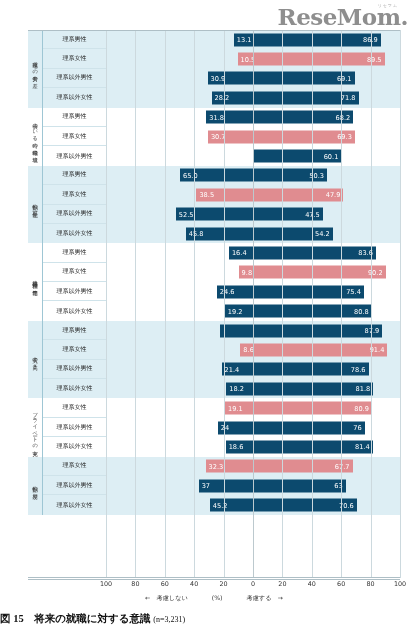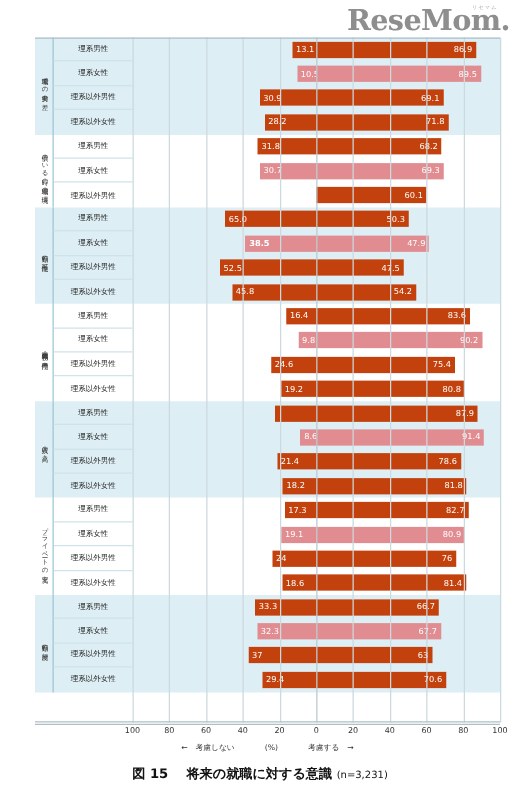--- a/index.html
+++ b/index.html
@@ -56,38 +56,38 @@
   .gridlines{position:absolute;left:78px;top:0;right:0;bottom:0;pointer-events:none;}
   .gridlines .gl{position:absolute;top:0;bottom:0;width:1px;background:#ccd9de;}
   .gridlines .gl.zero{background:#bcc9ce;}
 
   .barrow{position:absolute;left:0;top:50%;transform:translateY(-50%);
           height:13px;width:100%;}
   .seg{position:absolute;height:13px;top:0;box-sizing:border-box;
        display:flex;align-items:center;font-size:6.6px;color:#ffffff;}
   .seg.left{justify-content:flex-start;padding-left:3px;}
   .seg.right{justify-content:flex-end;padding-right:3px;}
-  .seg.gray{background:#c2410c;}
+  .seg.gray{background:#0c4a6e;}
   .seg.pink{background:#e08c90;}
 
   
   #axis{position:absolute;left:106px;top:580px;width:294px;height:12px;}
   #axis .tick{position:absolute;top:0;font-size:6.4px;color:#333;
               transform:translateX(-50%);}
   #axisline{position:absolute;left:28px;top:577px;width:372px;height:1px;background:#aebfc6;}
 
   #legendrow{position:absolute;left:28px;top:594px;width:372px;
              font-size:6.2px;color:#333;text-align:center;}
   #legendrow span{display:inline-block;}
   #legendrow .l1{margin-right:22px;}
   #legendrow .pct{margin-right:22px;}
 
   #caption{
-    position:absolute;left:0;top:612px;width:416px;text-align:center;
-    font-size:10.5px;color:#111;font-weight:bold;
+    position:absolute;left:0;top:612px;width:416px;
+    font-size:10.5px;color:#111;font-weight:bold;font-family:Liberation Serif, serif;
   }
   #caption .num{font-weight:normal;font-size:8px;}
   .outerline{position:absolute;left:28px;top:30px;width:372px;height:548px;
              border-top:1px solid #aebfc6;border-bottom:1px solid #aebfc6;
              pointer-events:none;}
 </style>
 </head>
 <body>
 
 <div id="logo">
@@ -185,21 +185,21 @@
               <div class="barrow">
                 <div class="seg left gray" style="width: 24.85%; right: 50%;">65.0</div>
                 <div class="seg right gray" style="width: 25.15%; left: 50%;">50.3</div>
               </div>
             </div>
           </div>
           <div class="row">
             <div class="slabel">理系女性</div>
             <div class="barzone">
               <div class="barrow">
-                <div class="seg left pink" style="width: 19.25%; right: 50%; font-weight: bold;">38.5</div>
+                <div class="seg left pink" style="width: 19.25%; right: 50%;">38.5</div>
                 <div class="seg right pink" style="width: 30.75%; left: 50%;">47.9</div>
               </div>
             </div>
           </div>
           <div class="row">
             <div class="slabel">理系以外男性</div>
             <div class="barzone">
               <div class="barrow">
                 <div class="seg left gray" style="width: 26.25%; right: 50%;">52.5</div>
                 <div class="seg right gray" style="width: 23.75%; left: 50%;">47.5</div>
@@ -302,29 +302,20 @@
             </div>
           </div>
         </div>
       </div>
       <div class="group">
         <div class="glabel">
           <span>プライベートの充実</span>
         </div>
         <div class="rows">
           <div class="row">
-            <div class="slabel">理系男性</div>
-            <div class="barzone">
-              <div class="barrow">
-                <div class="seg left gray" style="width: 8.65%; right: 50%;">17.3</div>
-                <div class="seg right gray" style="width: 41.35%; left: 50%;">82.7</div>
-              </div>
-            </div>
-          </div>
-          <div class="row">
             <div class="slabel">理系女性</div>
             <div class="barzone">
               <div class="barrow">
                 <div class="seg left pink" style="width: 9.55%; right: 50%;">19.1</div>
                 <div class="seg right pink" style="width: 40.45%; left: 50%;">80.9</div>
               </div>
             </div>
           </div>
           <div class="row">
             <div class="slabel">理系以外男性</div>
@@ -345,29 +336,20 @@
             </div>
           </div>
         </div>
       </div>
       <div class="group shade">
         <div class="glabel">
           <span>転勤の頻度</span>
         </div>
         <div class="rows">
           <div class="row">
-            <div class="slabel">理系男性</div>
-            <div class="barzone">
-              <div class="barrow">
-                <div class="seg left gray" style="width: 16.65%; right: 50%;">33.3</div>
-                <div class="seg right gray" style="width: 33.35%; left: 50%;">66.7</div>
-              </div>
-            </div>
-          </div>
-          <div class="row">
             <div class="slabel">理系女性</div>
             <div class="barzone">
               <div class="barrow">
                 <div class="seg left pink" style="width: 16.15%; right: 50%;">32.3</div>
                 <div class="seg right pink" style="width: 33.85%; left: 50%;">67.7</div>
               </div>
             </div>
           </div>
           <div class="row">
             <div class="slabel">理系以外男性</div>
@@ -375,21 +357,21 @@
               <div class="barrow">
                 <div class="seg left gray" style="width: 18.5%; right: 50%;">37</div>
                 <div class="seg right gray" style="width: 31.5%; left: 50%;">63</div>
               </div>
             </div>
           </div>
           <div class="row">
             <div class="slabel">理系以外女性</div>
             <div class="barzone">
               <div class="barrow">
-                <div class="seg left gray" style="width: 14.7%; right: 50%;">29.4</div>
+                <div class="seg left gray" style="width: 14.7%; right: 50%;">45.2</div>
                 <div class="seg right gray" style="width: 35.3%; left: 50%;">70.6</div>
               </div>
             </div>
           </div>
         </div>
       </div>
       <div class="gridlines" id="gridlines">
         <div class="gl" style="left: 0%;"></div>
         <div class="gl" style="left: 10%;"></div>
         <div class="gl" style="left: 20%;"></div>

